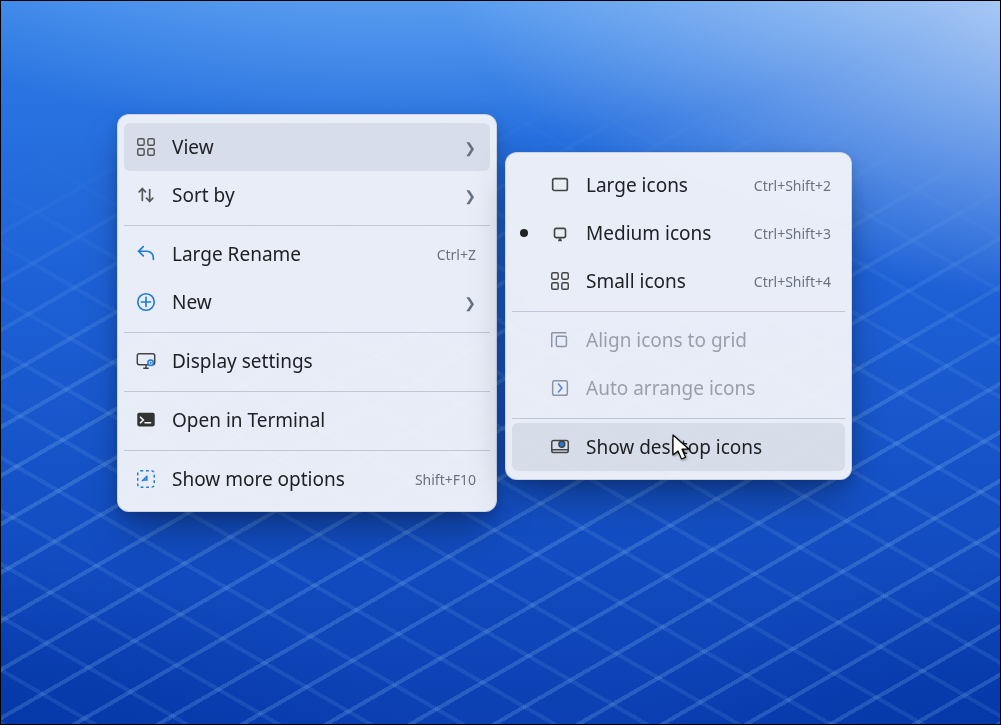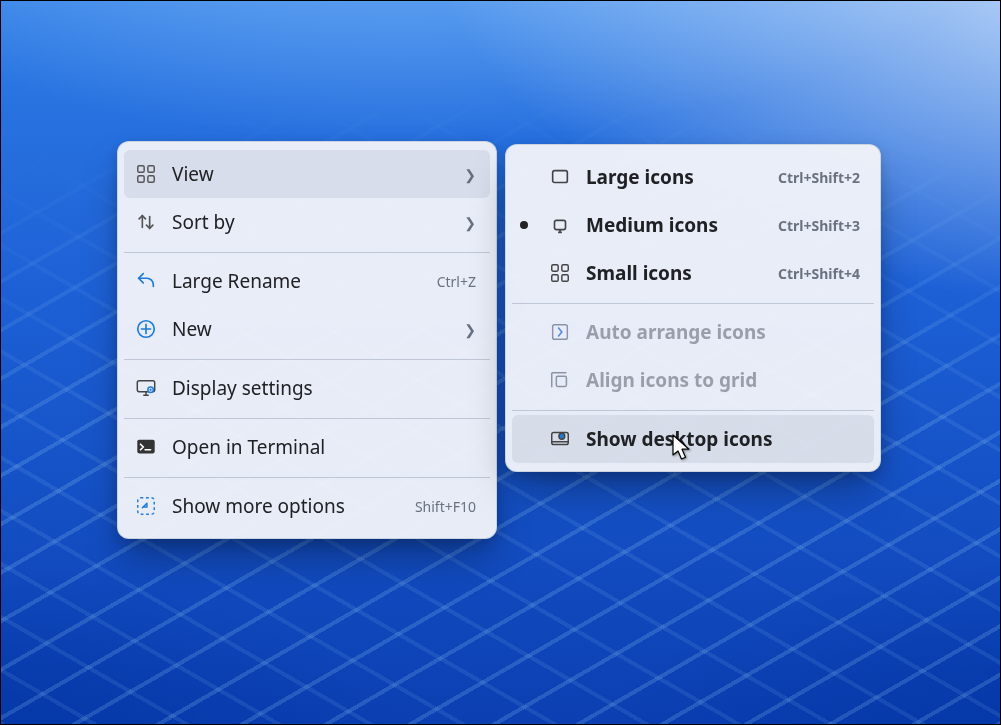--- a/index.html
+++ b/index.html
@@ -44,22 +44,22 @@
 
   
   .menu {
     position: absolute;
     background: rgba(240,243,249,0.96);
     border: 1px solid rgba(200,208,222,0.9);
     border-radius: 12px;
     box-shadow: 0 22px 40px -8px rgba(0,0,0,0.35), 0 4px 12px rgba(0,0,0,0.15);
     padding: 6px;
   }
-  .menu.primary { left: 117px; top: 141px; width: 380px; }
-  .menu.sub     { left: 505px; top: 144px; width: 376px; font-weight: bold; }
+  .menu.primary { left: 117px; top: 114px; width: 380px; }
+  .menu.sub     { left: 505px; top: 152px; width: 347px; }
 
   .group + .group { border-top: 1px solid rgba(180,190,205,0.8); margin-top: 4px; padding-top: 4px; }
   .group { padding: 2px 0; }
 
   .item {
     display: flex;
     align-items: center;
     height: 48px;
     border-radius: 6px;
     padding: 0 14px 0 10px;
@@ -216,34 +216,34 @@
       </span>
       <span class="lbl">Small icons</span>
       <span class="accel">Ctrl+Shift+4</span>
     </div>
   </div>
 
   <div class="group">
     <div class="item disabled">
       <span class="ic">
         <svg viewBox="0 0 24 24" fill="none" stroke="#8a94a6" stroke-width="1.6">
+          <path d="M3 4v16M3 4h16"></path>
+            <rect x="8" y="8" width="11" height="11" rx="1.5"></rect>
+        </svg>
+      </span>
+      <span class="lbl">Align icons to grid</span>
+    </div>
+    <div class="item disabled">
+      <span class="ic">
+        <svg viewBox="0 0 24 24" fill="none" stroke="#8a94a6" stroke-width="1.6">
           <rect x="4" y="4" width="16" height="16" rx="2"></rect>
             <path d="M10 7l4 5-4 5" stroke="#5b8be0" stroke-width="1.8"></path>
         </svg>
       </span>
       <span class="lbl">Auto arrange icons</span>
-    </div>
-    <div class="item disabled">
-      <span class="ic">
-        <svg viewBox="0 0 24 24" fill="none" stroke="#8a94a6" stroke-width="1.6">
-          <path d="M3 4v16M3 4h16"></path>
-            <rect x="8" y="8" width="11" height="11" rx="1.5"></rect>
-        </svg>
-      </span>
-      <span class="lbl">Align icons to grid</span>
     </div>
   </div>
 
   <div class="group">
     <div class="item hover">
       <span class="ic">
         <svg viewBox="0 0 24 24" fill="none" stroke="#444" stroke-width="1.6">
           <rect x="3" y="5" width="18" height="13" rx="2"></rect>
             <path d="M3 15h18"></path>
           <circle cx="14" cy="9" r="3.2" fill="#1e7bd7"></circle>

